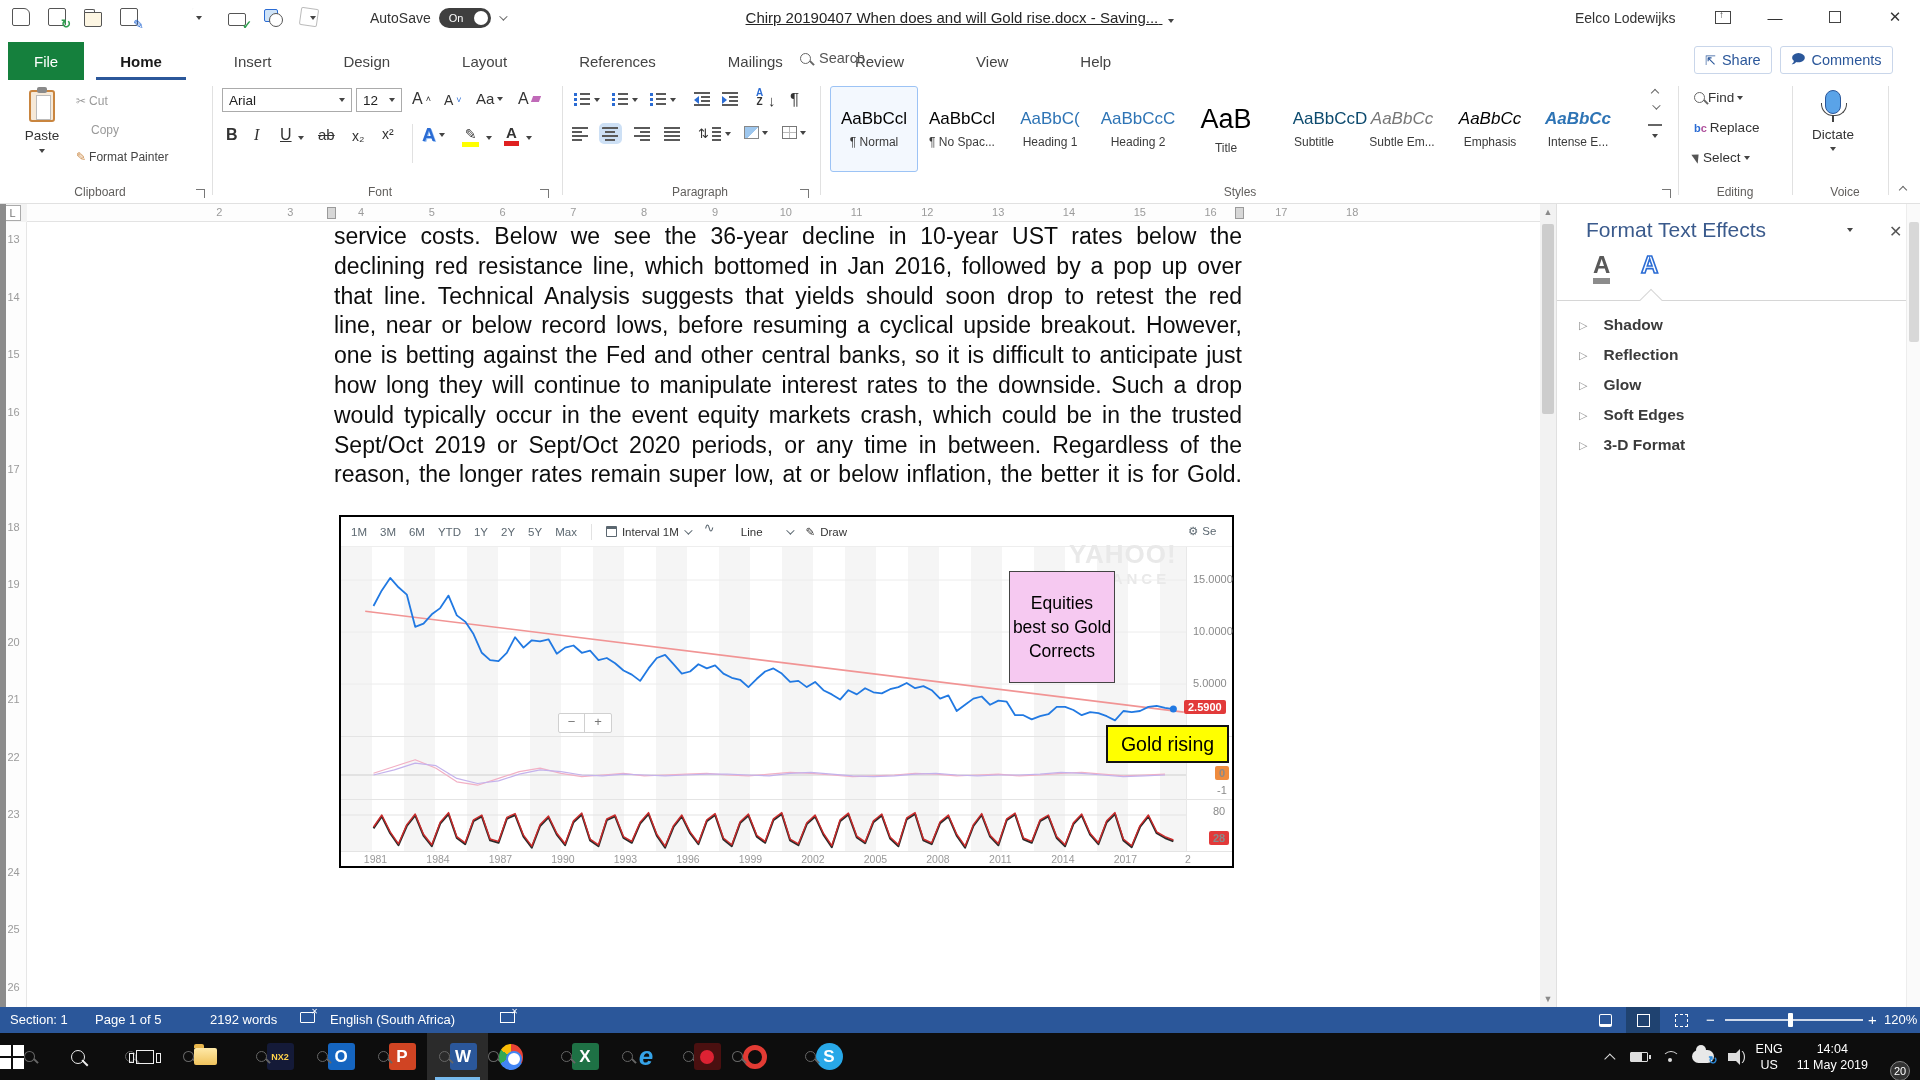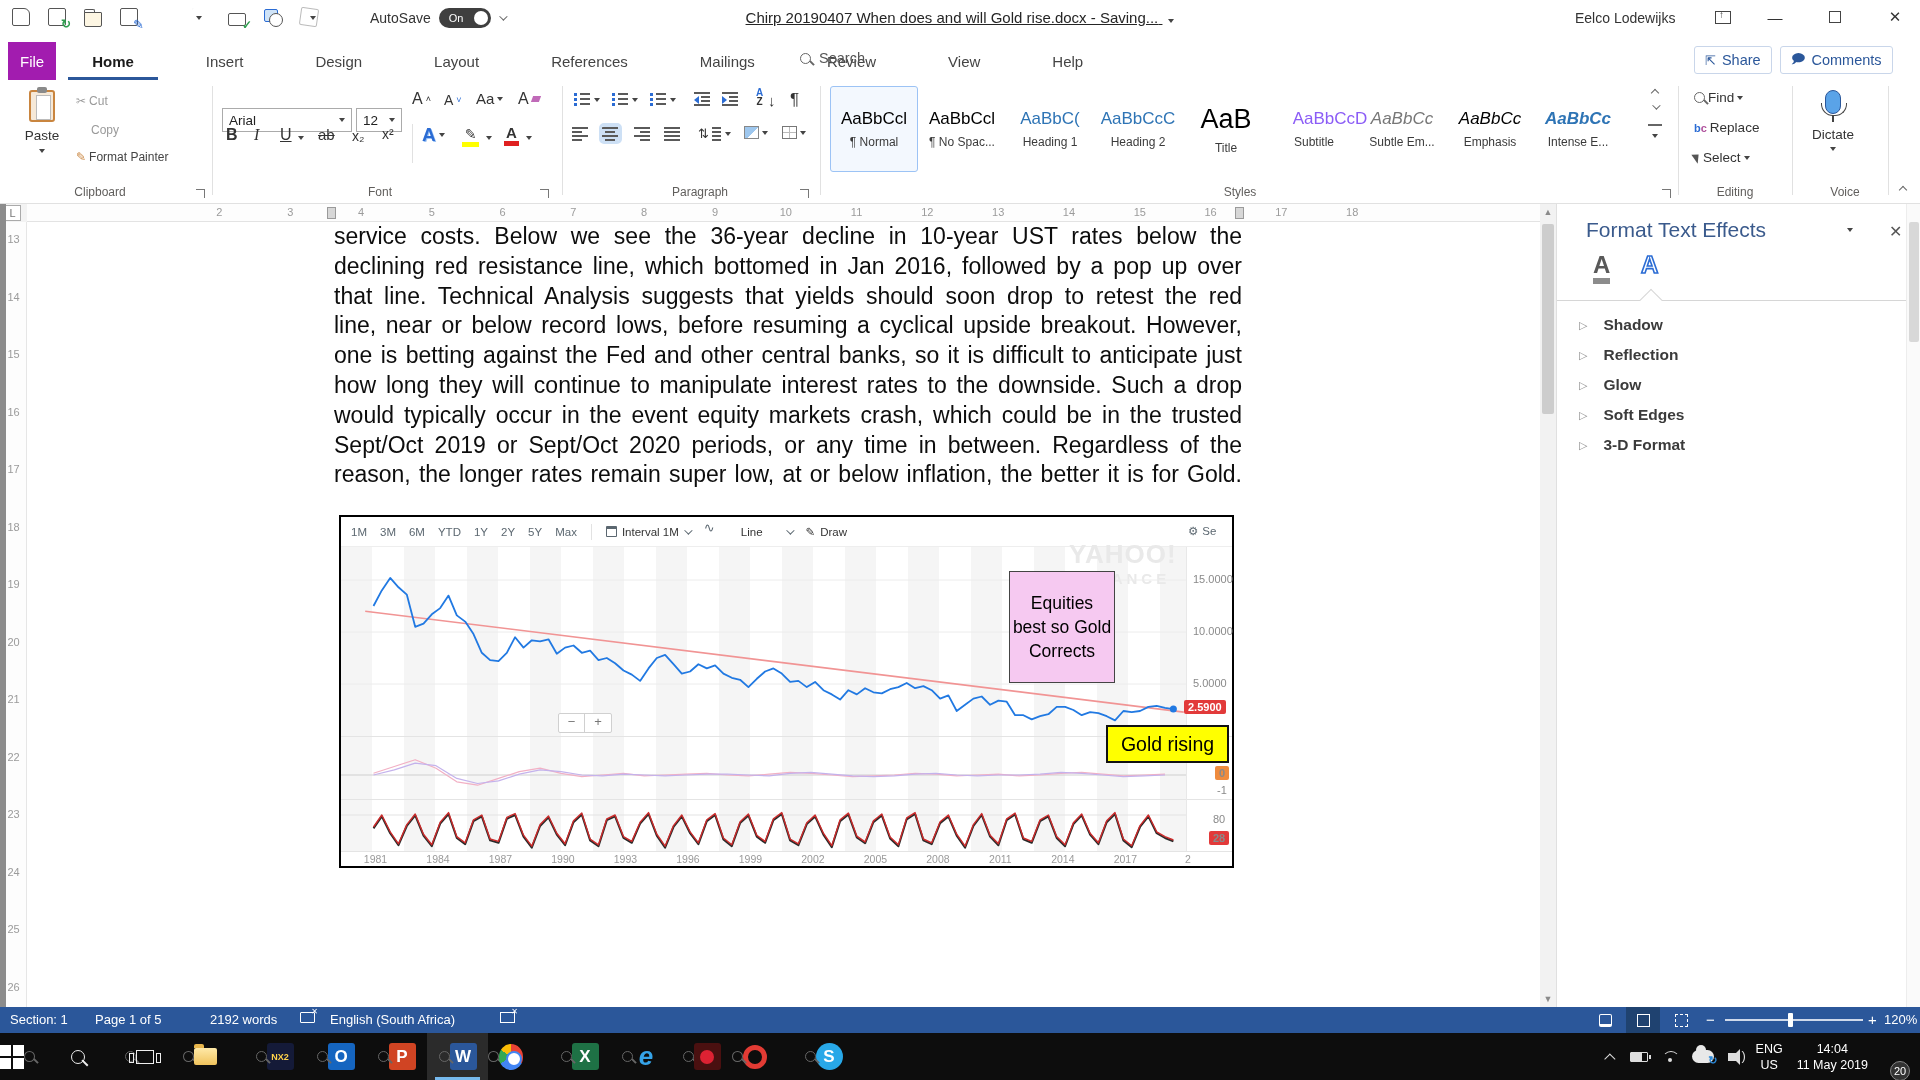--- a/index.html
+++ b/index.html
@@ -35,21 +35,21 @@
   .wbtn { position:absolute; top:0; width:46px; height:34px; display:flex; align-items:center; justify-content:center; color:#333; font-size:15px;}
   .ic-ribbonopt { width:16px; height:13px; border:1.4px solid #444; position:relative;}
   .ic-ribbonopt:after{ content:"↑"; position:absolute; left:3px; top:-3px; font-size:10px;}
   .ic-restore { width:12px; height:12px; border:1.4px solid #444; position:relative; background:#fff;}
   .ic-restore:before { content:""; position:absolute; left:2px; top:-4px; width:12px; height:12px; border:1.4px solid #444; z-index:-1;}
 
   
   #menurow { position:absolute; left:0; top:38px; width:1920px; height:42px; background:#fff; }
   #tabs { position:absolute; left:8px; top:4px; display:flex; height:38px; align-items:stretch; }
   .rtab { padding:0 36px; font-size:15px; display:flex; align-items:center; color:#444; position:relative;}
-  .rtab.file { background:#a21caf; color:#fff; padding:0 12px; }
+  .rtab.file { background:#15803d; color:#fff; padding:0 26px; }
   .rtab.active { color:#1a1a1a; font-weight:bold; }
   .rtab.active:after { content:""; position:absolute; left:12px; right:12px; bottom:0; height:3px; background:#2b579a; }
   #tab-search { position:absolute; left:800px; top:12px; display:flex; gap:8px; align-items:center; font-size:14.5px; color:#555;}
   .mag { width:11px; height:11px; border:1.8px solid #666; border-radius:50%; position:relative; display:inline-block;}
   .mag:after { content:""; position:absolute; width:6px; height:1.8px; background:#666; transform:rotate(45deg); right:-5px; bottom:-1px;}
   .pillbtn { position:absolute; top:8px; height:28px; border:1px solid #c9d6ea; border-radius:3px; display:flex; align-items:center; gap:6px; padding:0 10px; color:#2b579a; font-size:14.5px; background:#fff;}
 
   
   #ribbon { position:absolute; left:0; top:80px; width:1920px; height:124px; background:#fff; border-bottom:1px solid #e1e1e1; font-size:12px; }
   .vsep { position:absolute; top:6px; bottom:8px; width:1px; background:#e1e1e1; }
@@ -69,28 +69,28 @@
   .al-center{ background-size:16px 2px,10px 2px,16px 2px,10px 2px; background-position:0 1px,3px 5px,0 9px,3px 13px; }
   .al-right { background-size:16px 2px,10px 2px,16px 2px,10px 2px; background-position:0 1px,6px 5px,0 9px,6px 13px; }
   .al-just  { background-size:16px 2px,16px 2px,16px 2px,16px 2px; background-position:0 1px,0 5px,0 9px,0 13px; }
   .list-b { background-image:linear-gradient(#2b6cd4,#2b6cd4),linear-gradient(#5a5a5a,#5a5a5a),linear-gradient(#2b6cd4,#2b6cd4),linear-gradient(#5a5a5a,#5a5a5a),linear-gradient(#2b6cd4,#2b6cd4),linear-gradient(#5a5a5a,#5a5a5a);
             background-size:3px 3px,10px 2px,3px 3px,10px 2px,3px 3px,10px 2px; background-position:0 1px,6px 1px,0 6px,6px 6px,0 11px,6px 11px;}
   .ind { background-image:linear-gradient(#5a5a5a,#5a5a5a),linear-gradient(#5a5a5a,#5a5a5a),linear-gradient(#5a5a5a,#5a5a5a),linear-gradient(#5a5a5a,#5a5a5a);
          background-size:16px 2px,9px 2px,9px 2px,16px 2px; background-position:0 0,7px 4px,7px 8px,0 12px; position:relative;}
   .ind.in:before { content:""; position:absolute; left:0; top:4px; border-top:4px solid transparent; border-bottom:4px solid transparent; border-left:5px solid #2b6cd4;}
   .ind.out:before { content:""; position:absolute; left:0; top:4px; border-top:4px solid transparent; border-bottom:4px solid transparent; border-right:5px solid #2b6cd4;}
   .active-tool { background-color:#cde0f5; border-radius:2px; outline:3px solid #cde0f5; }
-  .combo { border:1px solid #ababab; height:24px; display:flex; align-items:center; padding:0 6px; gap:6px; font-size:13.5px; color:#222; background:#fff;margin-top:20px;}
+  .combo { border:1px solid #ababab; height:24px; display:flex; align-items:center; padding:0 6px; gap:6px; font-size:13.5px; color:#222; background:#fff;}
   
   .styleitem { width:88px; height:86px; display:flex; flex-direction:column; align-items:center; justify-content:center; gap:6px; border:1px solid transparent; border-radius:3px; }
   .styleitem.selected { border-color:#9cc3f5; background:#f3f8fe; }
   .stylepreview { font-size:17px; color:#000; white-space:nowrap; }
   .sv-h1,.sv-h2,.sv-intense { color:#2e74b5; }
   .sv-title { font-size:27px; }
-  .sv-sub { color:#8b5cf6;margin-left:32px; }
+  .sv-sub { color:#0c4a6e;margin-left:32px; }
   .sv-subtle { color:#777; font-style:italic; }
   .sv-emph { font-style:italic; }
   .sv-intense { font-style:italic; font-weight:bold; }
   .stylelabel { font-size:12px; color:#3b3b3b; white-space:nowrap; }
   .micbody { width:16px; height:24px; background:#5aa3e8; border:1.6px solid #2b579a; border-radius:8px; position:relative; }
   .micbody:after { content:""; position:absolute; left:-5px; top:12px; width:24px; height:12px; border:1.6px solid #444; border-top:none; border-radius:0 0 12px 12px; }
   .micbody:before { content:""; position:absolute; left:6px; bottom:-9px; width:2px; height:7px; background:#444; }
 
   
   #corner { position:absolute; left:0; top:204px; width:27px; height:18px; background:#f3f3f3; z-index:6; }
@@ -636,21 +636,21 @@
         <polyline points="32.5,258.0 53.3,252.9 74.2,246.1 95.0,248.7 115.8,261.4 136.6,266.5 157.5,263.9 178.3,257.1 199.1,252.9 220.0,254.6 240.8,258.0 261.6,258.9 282.5,257.1 303.3,258.0 324.1,258.9 344.9,258.0 365.8,257.1 386.6,257.1 407.4,258.0 428.3,258.9 449.1,256.3 469.9,255.4 490.8,257.1 511.6,258.9 532.4,259.7 553.3,258.9 574.1,257.1 594.9,256.3 615.7,258.0 636.6,258.9 657.4,258.0 678.2,258.0 699.1,257.1 719.9,255.4 740.7,256.3 761.5,258.0 782.4,259.7 803.2,258.9 824.0,258.0" fill="none" stroke="#c4b2ec" stroke-width="1.2" stroke-linejoin="round"></polyline>
         <polyline points="32.5,311.4 40.8,299.4 49.2,316.2 57.5,328.2 65.8,309.0 74.2,298.4 82.5,318.6 90.8,329.2 99.2,306.6 107.5,297.0 115.8,321.0 124.2,327.2 132.5,304.2 140.8,299.4 149.1,323.4 157.5,325.8 165.8,301.8 174.1,298.0 182.5,319.6 190.8,330.6 199.1,309.0 207.5,300.4 215.8,317.6 224.1,328.2 232.5,305.2 240.8,297.5 249.1,323.4 257.5,329.2 265.8,303.2 274.1,299.4 282.5,321.0 290.8,325.8 299.1,306.6 307.5,297.0 315.8,318.6 324.1,330.6 332.5,310.0 340.8,299.4 349.1,316.2 357.4,327.2 365.8,304.2 374.1,298.0 382.4,322.4 390.8,329.2 399.1,306.1 407.4,298.4 415.8,319.6 424.1,325.8 432.4,303.2 440.8,297.0 449.1,323.4 457.4,328.2 465.8,307.1 474.1,299.4 482.4,317.6 490.8,330.1 499.1,304.2 507.4,297.5 515.8,320.5 524.1,326.3 532.4,305.2 540.8,298.4 549.1,321.5 557.4,329.2 565.7,302.3 574.1,297.0 582.4,323.4 590.7,327.2 599.1,306.1 607.4,299.4 615.7,318.6 624.1,330.6 632.4,309.0 640.7,298.0 649.1,319.6 657.4,328.2 665.7,303.2 674.1,297.5 682.4,322.4 690.7,325.8 699.1,304.2 707.4,299.4 715.7,321.0 724.1,329.2 732.4,307.1 740.7,298.4 749.1,317.6 757.4,327.2 765.7,305.2 774.0,297.0 782.4,323.4 790.7,330.1 799.0,310.0 807.4,299.4 815.7,316.2 824.0,321.0 832.4,324.4" fill="none" stroke="#2a2a2a" stroke-width="2" stroke-linejoin="round"></polyline>
         <polyline points="32.5,310.0 40.8,298.0 49.2,314.8 57.5,326.8 65.8,307.6 74.2,297.0 82.5,317.2 90.8,327.8 99.2,305.2 107.5,295.6 115.8,319.6 124.2,325.8 132.5,302.8 140.8,298.0 149.1,322.0 157.5,324.4 165.8,300.4 174.1,296.6 182.5,318.2 190.8,329.2 199.1,307.6 207.5,299.0 215.8,316.2 224.1,326.8 232.5,303.8 240.8,296.1 249.1,322.0 257.5,327.8 265.8,301.8 274.1,298.0 282.5,319.6 290.8,324.4 299.1,305.2 307.5,295.6 315.8,317.2 324.1,329.2 332.5,308.6 340.8,298.0 349.1,314.8 357.4,325.8 365.8,302.8 374.1,296.6 382.4,321.0 390.8,327.8 399.1,304.7 407.4,297.0 415.8,318.2 424.1,324.4 432.4,301.8 440.8,295.6 449.1,322.0 457.4,326.8 465.8,305.7 474.1,298.0 482.4,316.2 490.8,328.7 499.1,302.8 507.4,296.1 515.8,319.1 524.1,324.9 532.4,303.8 540.8,297.0 549.1,320.1 557.4,327.8 565.7,300.9 574.1,295.6 582.4,322.0 590.7,325.8 599.1,304.7 607.4,298.0 615.7,317.2 624.1,329.2 632.4,307.6 640.7,296.6 649.1,318.2 657.4,326.8 665.7,301.8 674.1,296.1 682.4,321.0 690.7,324.4 699.1,302.8 707.4,298.0 715.7,319.6 724.1,327.8 732.4,305.7 740.7,297.0 749.1,316.2 757.4,325.8 765.7,303.8 774.0,295.6 782.4,322.0 790.7,328.7 799.0,308.6 807.4,298.0 815.7,314.8 824.0,319.6 832.4,323.0" fill="none" stroke="#cc2b2b" stroke-width="1.4" stroke-linejoin="round"></polyline>
       </svg>
     <div id="chart-ylabels">
         <span style="left: 852px; top: 56px;">15.0000</span>
         <span style="left: 852px; top: 108px;">10.0000</span>
         <span style="left: 852px; top: 160px;">5.0000</span>
         <span class="tag orange" style="left: 874px; top: 249px; position: absolute;">0</span>
         <span style="left: 876px; top: 267px;">-1</span>
-        <span style="left: 872px; top: 296px;">80</span>
+        <span style="left: 872px; top: 288px;">80</span>
         <span class="tag red" style="left: 868px; top: 313.96px; position: absolute;">28</span>
       </div>
     <div id="chart-xlabels">
         <span style="left: 19.5px; top: 336px; width: 30px; text-align: center;">1981</span>
         <span style="left: 81.99px; top: 336px; width: 30px; text-align: center;">1984</span>
         <span style="left: 144.48px; top: 336px; width: 30px; text-align: center;">1987</span>
         <span style="left: 206.97px; top: 336px; width: 30px; text-align: center;">1990</span>
         <span style="left: 269.46px; top: 336px; width: 30px; text-align: center;">1993</span>
         <span style="left: 331.95px; top: 336px; width: 30px; text-align: center;">1996</span>
         <span style="left: 394.44px; top: 336px; width: 30px; text-align: center;">1999</span>

